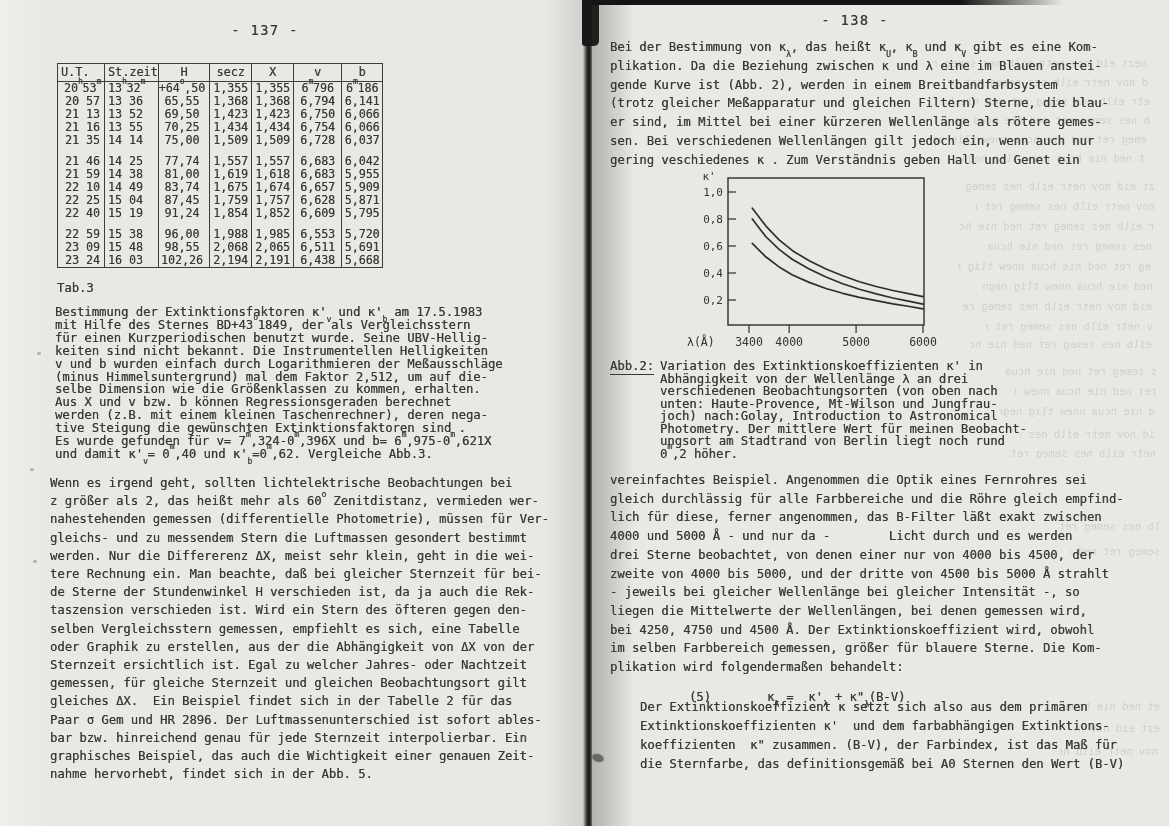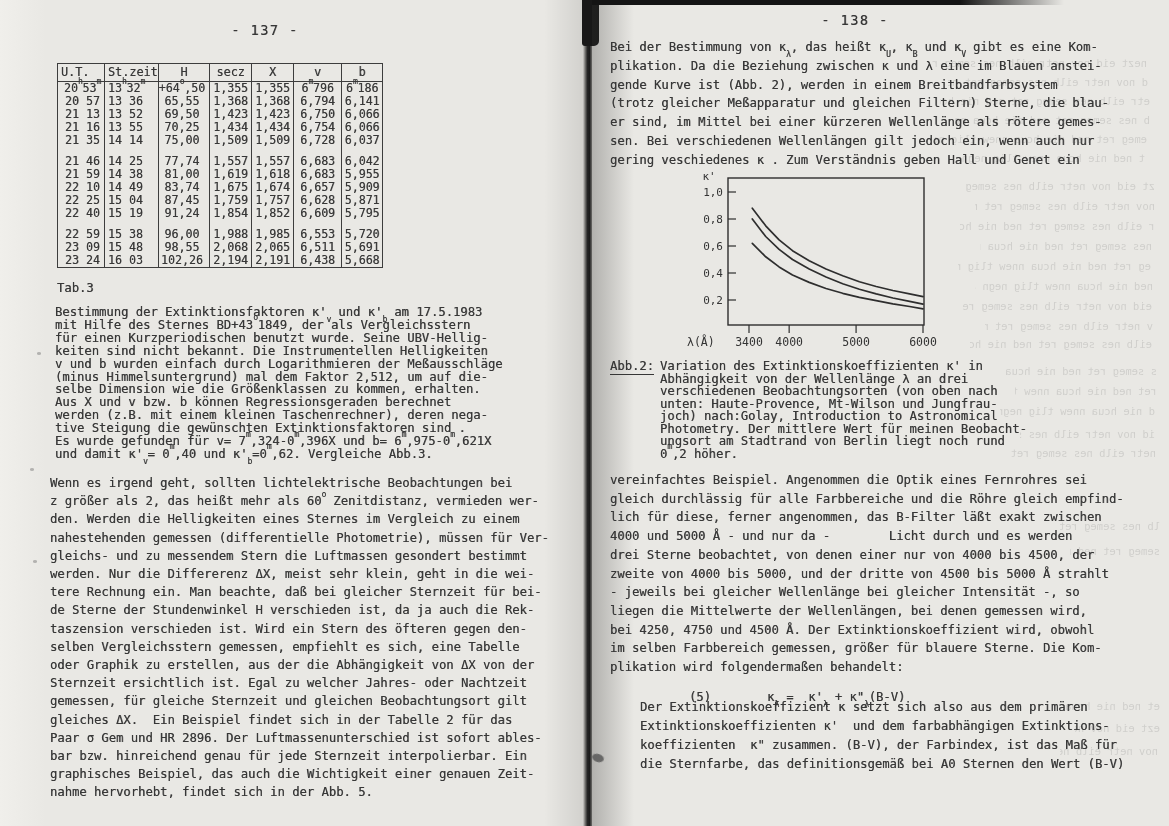--- a/index.html
+++ b/index.html
@@ -277,21 +277,20 @@
         <div class="tline">Aus X und v bzw. b können Regressionsgeraden berechnet</div>
         <div class="tline">werden (z.B. mit einem kleinen Taschenrechner), deren nega-</div>
         <div class="tline">tive Steigung die gewünschten Extinktionsfaktoren sind .</div>
         <div class="tline">Es wurde gefunden für v= 7<sup>m</sup>,324-0<sup>m</sup>,396X und b= 6<sup>m</sup>,975-0<sup>m</sup>,621X</div>
         <div class="tline">und damit κ'<sub>v</sub>= 0<sup>m</sup>,40 und κ'<sub>b</sub>=0<sup>m</sup>,62. Vergleiche Abb.3.</div>
       </div>
 
     <div class="abs body-137 txt">
         <div class="tline">Wenn es irgend geht, sollten lichtelektrische Beobachtungen bei</div>
         <div class="tline">z größer als 2, das heißt mehr als 60<sup>o</sup> Zenitdistanz, vermieden wer-</div>
-        <div class="tline">den. Werden die Helligkeiten eines Sternes im Vergleich zu einem</div>
         <div class="tline">nahestehenden gemessen (differentielle Photometrie), müssen für Ver-</div>
         <div class="tline">gleichs- und zu messendem Stern die Luftmassen gesondert bestimmt</div>
         <div class="tline">werden. Nur die Differerenz ΔX, meist sehr klein, geht in die wei-</div>
         <div class="tline">tere Rechnung ein. Man beachte, daß bei gleicher Sternzeit für bei-</div>
         <div class="tline">de Sterne der Stundenwinkel H verschieden ist, da ja auch die Rek-</div>
         <div class="tline">taszension verschieden ist. Wird ein Stern des öfteren gegen den-</div>
         <div class="tline">selben Vergleichsstern gemessen, empfiehlt es sich, eine Tabelle</div>
         <div class="tline">oder Graphik zu erstellen, aus der die Abhängigkeit von ΔX von der</div>
         <div class="tline">Sternzeit ersichtlich ist. Egal zu welcher Jahres- oder Nachtzeit</div>
         <div class="tline">gemessen, für gleiche Sternzeit und gleichen Beobachtungsort gilt</div>

